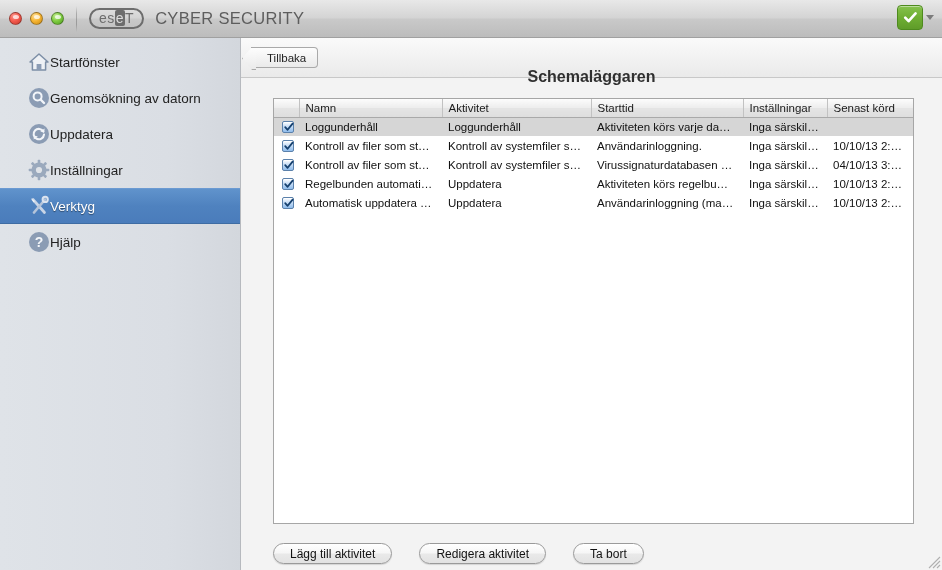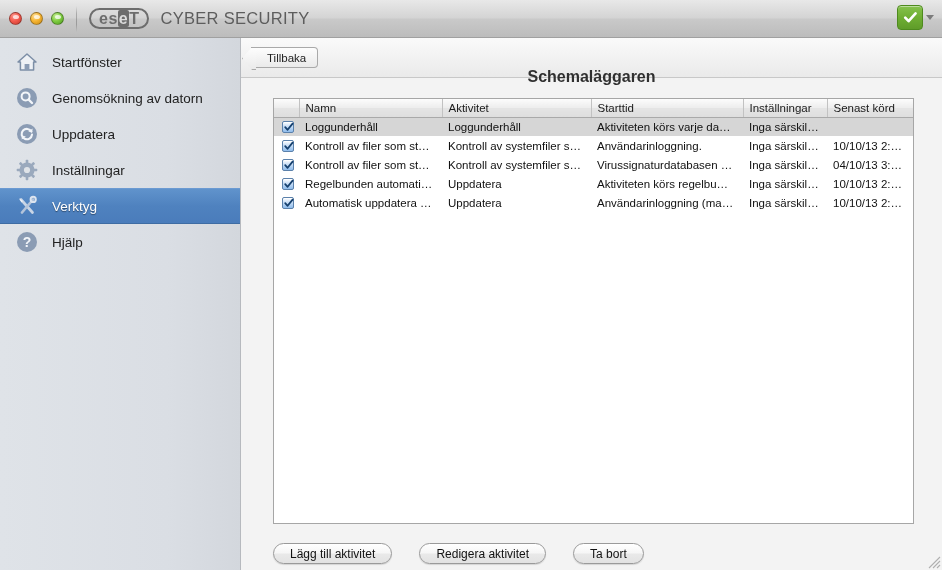--- a/index.html
+++ b/index.html
@@ -55,22 +55,22 @@
   .tb-sep {
     width: 1px; height: 26px;
     margin: 0 12px 0 12px;
     background: linear-gradient(to bottom, rgba(0,0,0,0) 0%, rgba(0,0,0,0.22) 30%, rgba(0,0,0,0.22) 70%, rgba(0,0,0,0) 100%);
   }
   .brandwrap { display: flex; align-items: center; gap: 11px; }
   .eset-logo {
     border: 2px solid #6d6d6d;
     border-radius: 11px;
     padding: 1px 8px 1px 8px;
-    font-size: 16px;
-    font-weight: bold;
+    font-size: 14px;
+    font-weight: normal;
     letter-spacing: 0.5px;
     color: #6d6d6d;
     line-height: 15px;
     background: transparent;
     display: inline-block;
   }
   .eset-logo .inv {
     background: #6d6d6d;
     color: #dcdcdc;
     padding: 0 1px;
@@ -112,22 +112,22 @@
     width: 241px;
     flex: 0 0 241px;
     background: linear-gradient(to right, #dfe3e8 0%, #dadee4 70%, #d3d7dd 100%);
     border-right: 1px solid #b6b9be;
     padding-top: 6px;
   }
   .nav-item {
     height: 36px;
     display: flex;
     align-items: center;
-    padding-left: 16px;
-    gap: 14px;
+    padding-left: 28px;
+    gap: 0;
     cursor: default;
   }
   .nav-item.selected {
     background: linear-gradient(to bottom, #6093cc 0%, #4f82bf 50%, #4a7cbb 100%);
     border-top: 1px solid #6b9ad2;
     border-bottom: 1px solid #3e6ca3;
   }
   .nav-label {
     font-size: 13.5px;
     color: #222;

